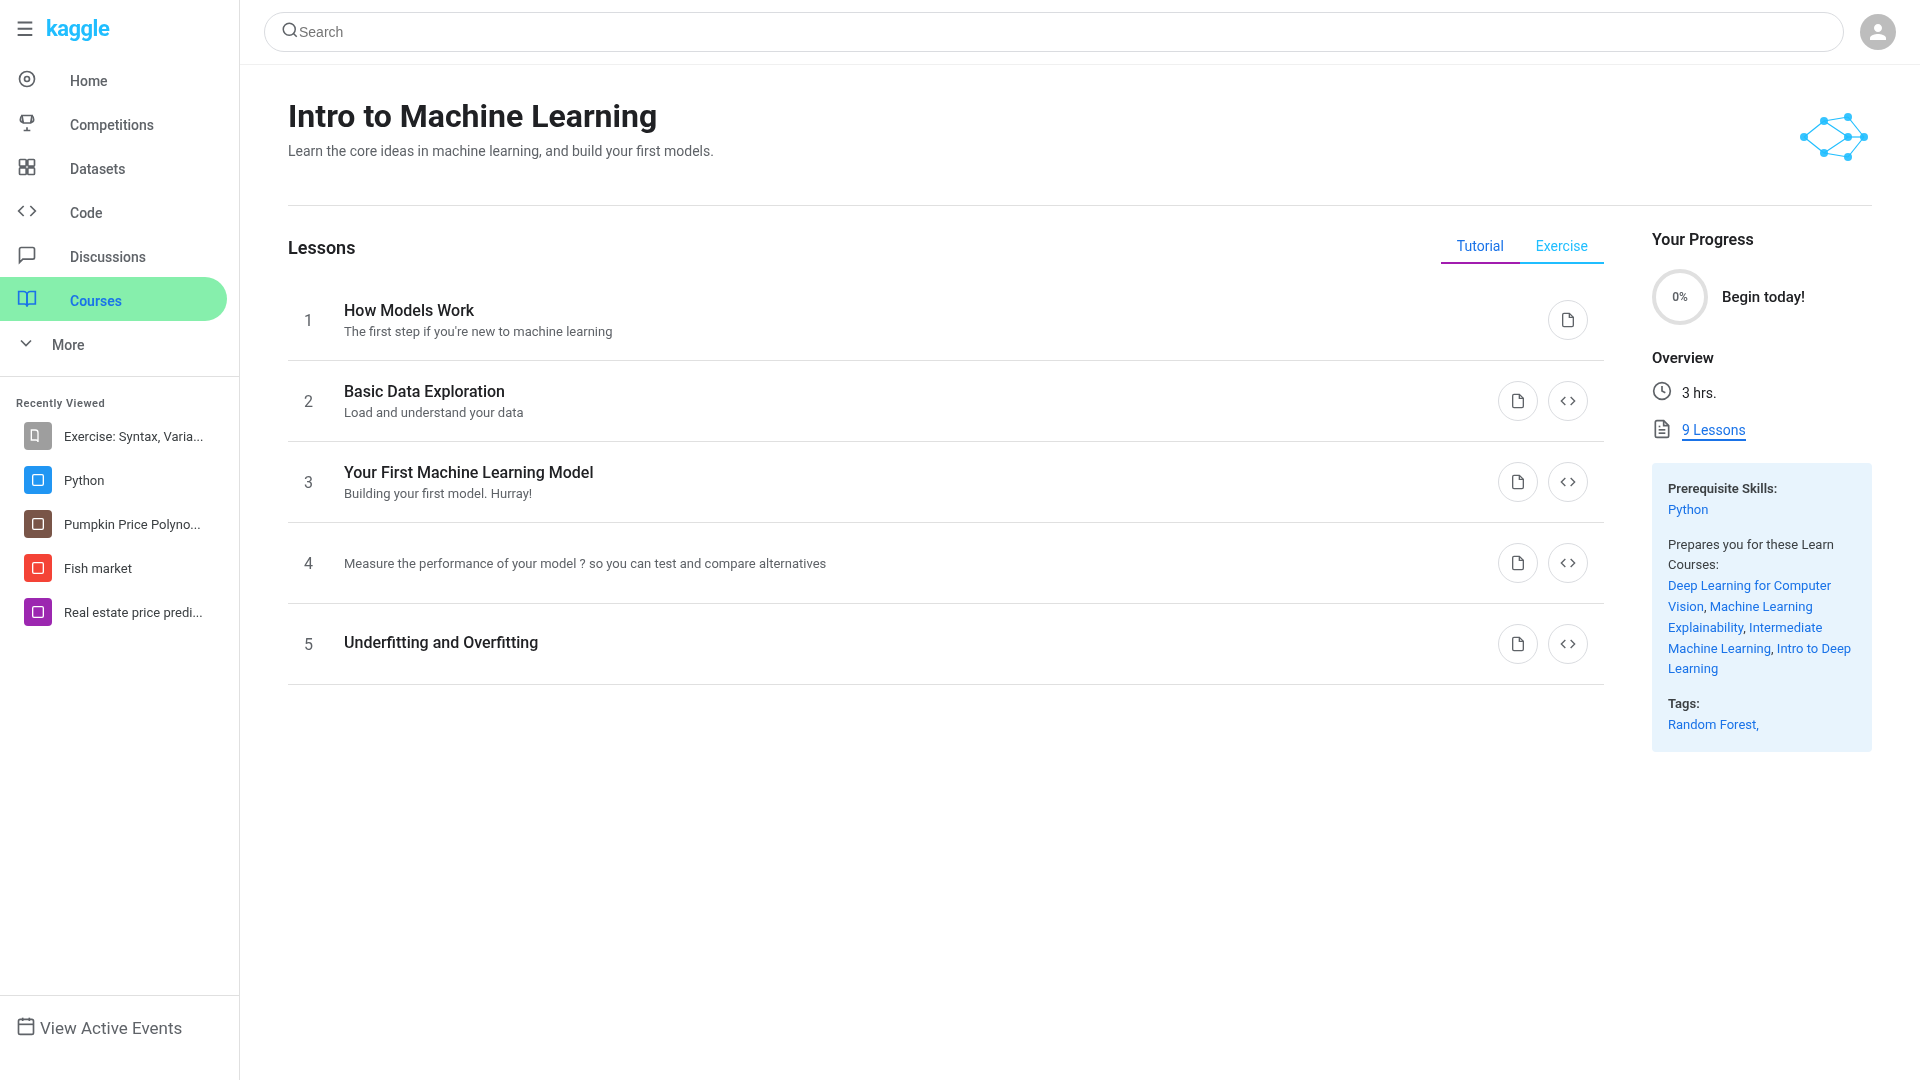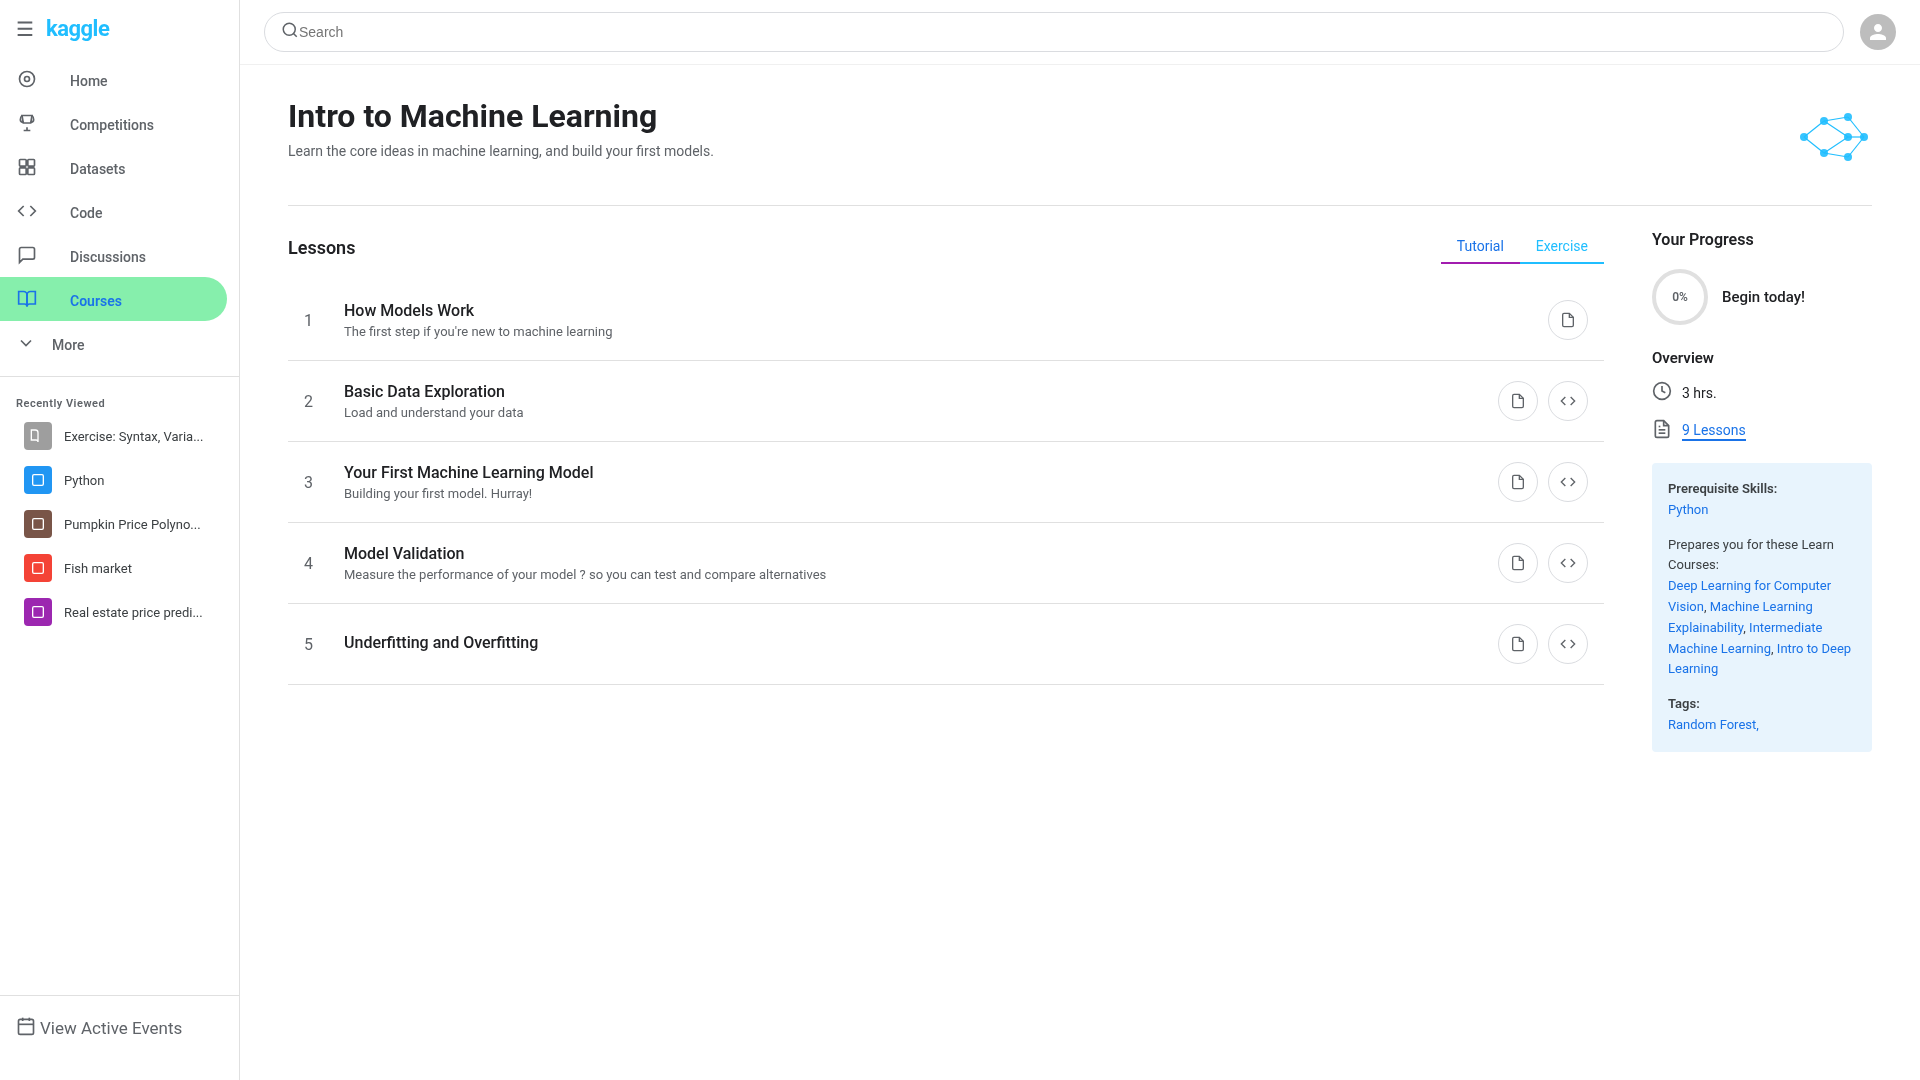--- a/index.html
+++ b/index.html
@@ -537,21 +537,20 @@
                   <polyline points="16 18 22 12 16 6"></polyline>
                   <polyline points="8 6 2 12 8 18"></polyline>
                 </svg>
             </div>
           </div>
         </div>
 
         <div class="lesson-item">
           <span class="lesson-num">4</span>
           <div class="lesson-info">
-            <div class="lesson-name">Model Validation</div>
             <div class="lesson-desc">Measure the performance of your model ? so you can test and compare alternatives</div>
           </div>
           <div class="lesson-actions">
             <div class="lesson-btn">
               <svg width="16" height="16" viewBox="0 0 24 24" fill="none" stroke="#5f6368" stroke-width="2">
                   <path d="M14 2H6a2 2 0 0 0-2 2v16a2 2 0 0 0 2 2h12a2 2 0 0 0 2-2V8z"></path>
                   <polyline points="14 2 14 8 20 8"></polyline>
                 </svg>
             </div>
             <div class="lesson-btn">

